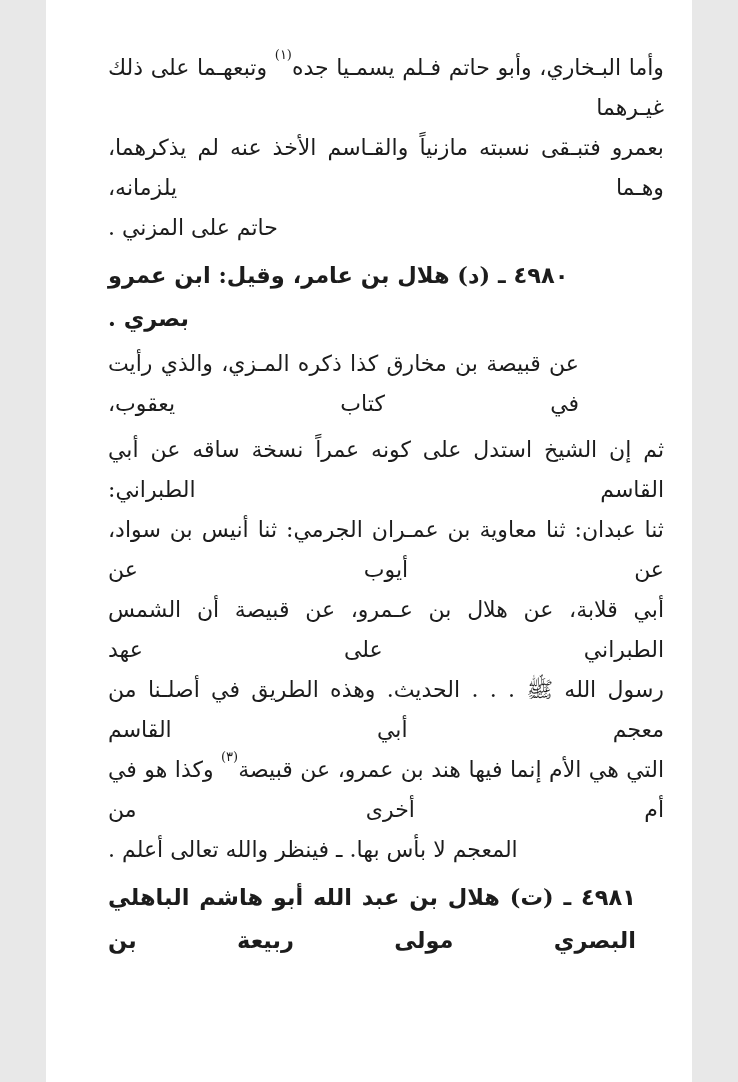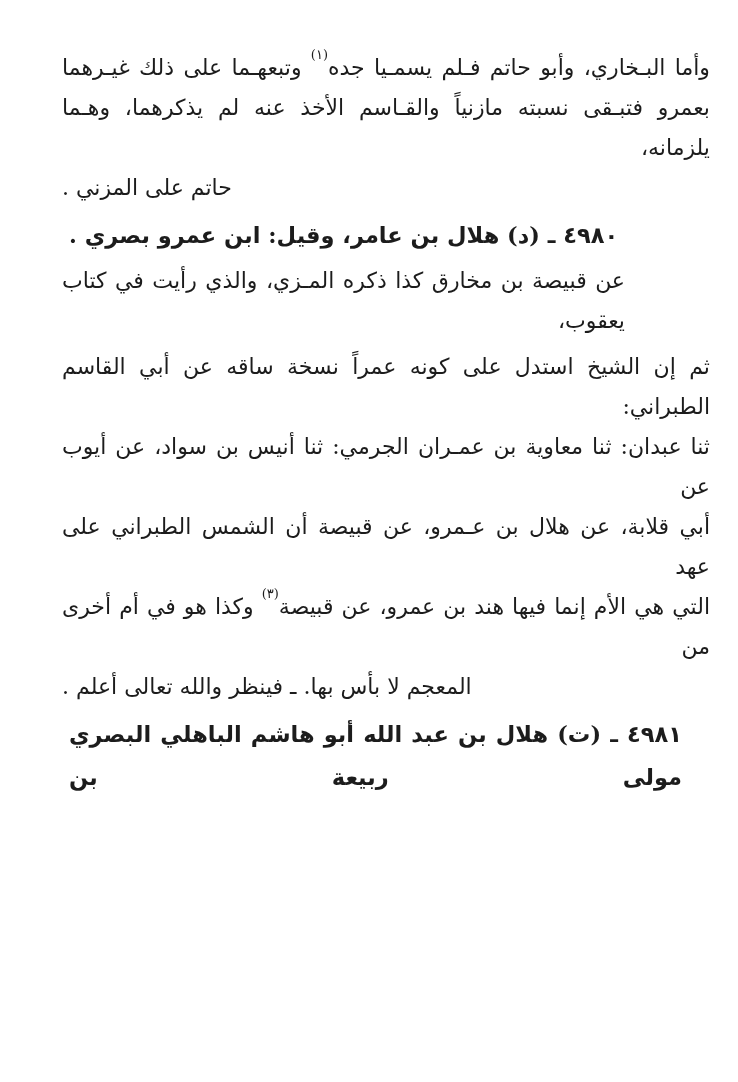--- a/index.html
+++ b/index.html
@@ -1,35 +1,35 @@
 <!DOCTYPE html>
 <html lang="ar" dir="rtl"><head>
 <meta charset="utf-8">
 <style>
   html,body { margin:0; padding:0; background:#e8e8e8; }
   .page {
     position:relative;
-    width:738px; height:1082px;
+    width:646px; height:1082px;
     margin:0 auto;
     background:#ffffff;
     color:#1c1c1c;
     direction:rtl;
     font-family:"DejaVu Serif","DejaVu Sans",serif;
     overflow:hidden;
   }
   .text-block { padding:48px 28px 0 62px; }
   .line {
     font-size:22px;
     line-height:40px;
     text-align:left;
   }
   .line.just { text-align:justify; text-align-last:justify; }
   .heading { margin:4px 0 4px; }
   .heading .line { font-weight:700; font-size:22.5px; line-height:43px; }
-  .heading > .line.first { padding-right:28px;margin-left:7px; }
+  .heading > .line.first { padding-right:28px; }
   .paragraph { margin:0 0 6px; }
   .ind-sm > .line.first { padding-right:85px; }
   sup.fnref {
     font-size:13px;
     line-height:0;
     position:relative; top:-8px;
     font-weight:normal;
   }
 </style>
 </head>
@@ -46,20 +46,21 @@
       <section class="heading">
         <div class="line last first">٤٩٨٠ ـ (د) هلال بن عامر، وقيل: ابن عمرو بصري .</div>
       </section>
       <section class="paragraph ind-sm">
         <div class="line just first">عن قبيصة بن مخارق كذا ذكره المـزي، والذي رأيت في كتاب يعقوب،</div>
       </section>
       <section class="paragraph">
         <div class="line just first">ثم إن الشيخ استدل على كونه عمراً نسخة ساقه عن أبي القاسم الطبراني:</div>
         <div class="line just cont">ثنا عبدان: ثنا معاوية بن عمـران الجرمي: ثنا أنيس بن سواد، عن أيوب عن</div>
         <div class="line just cont">أبي قلابة، عن هلال بن عـمرو، عن قبيصة أن الشمس الطبراني على عهد</div>
+        <div class="line just cont">رسول الله ﷺ . . . الحديث. وهذه الطريق في أصلـنا من معجم أبي القاسم</div>
         <div class="line just cont">التي هي الأم إنما فيها هند بن عمرو، عن قبيصة<sup class="fnref">(٣)</sup> وكذا هو في أم أخرى من</div>
         <div class="line last cont">المعجم لا بأس بها. ـ فينظر والله تعالى أعلم .</div>
       </section>
       <section class="heading">
         <div class="line just first">٤٩٨١ ـ (ت) هلال بن عبد الله أبو هاشم الباهلي البصري مولى ربيعة بن</div>
       </section>
     </main>
 
 </div>
 

